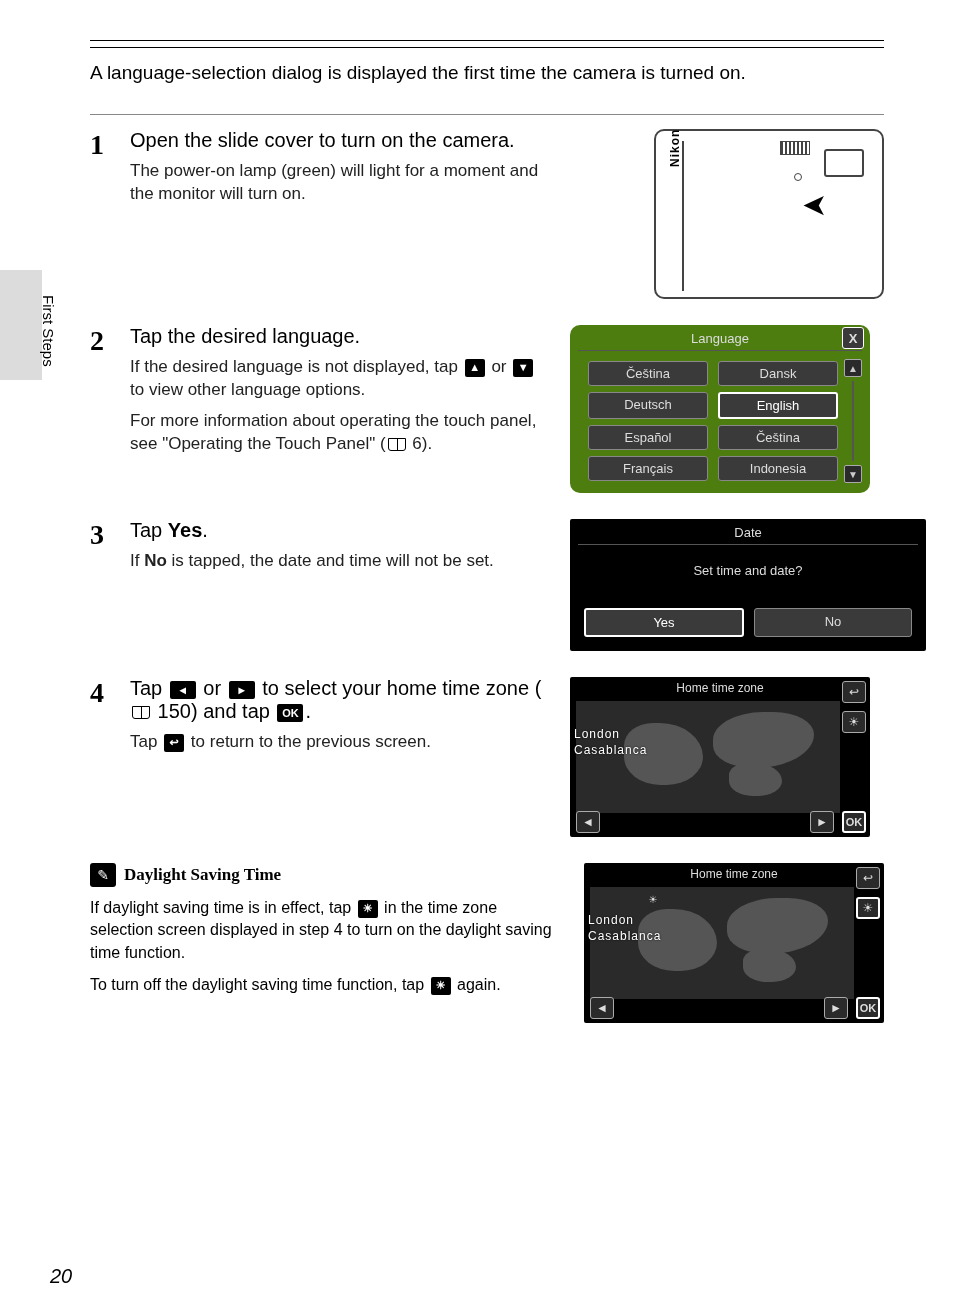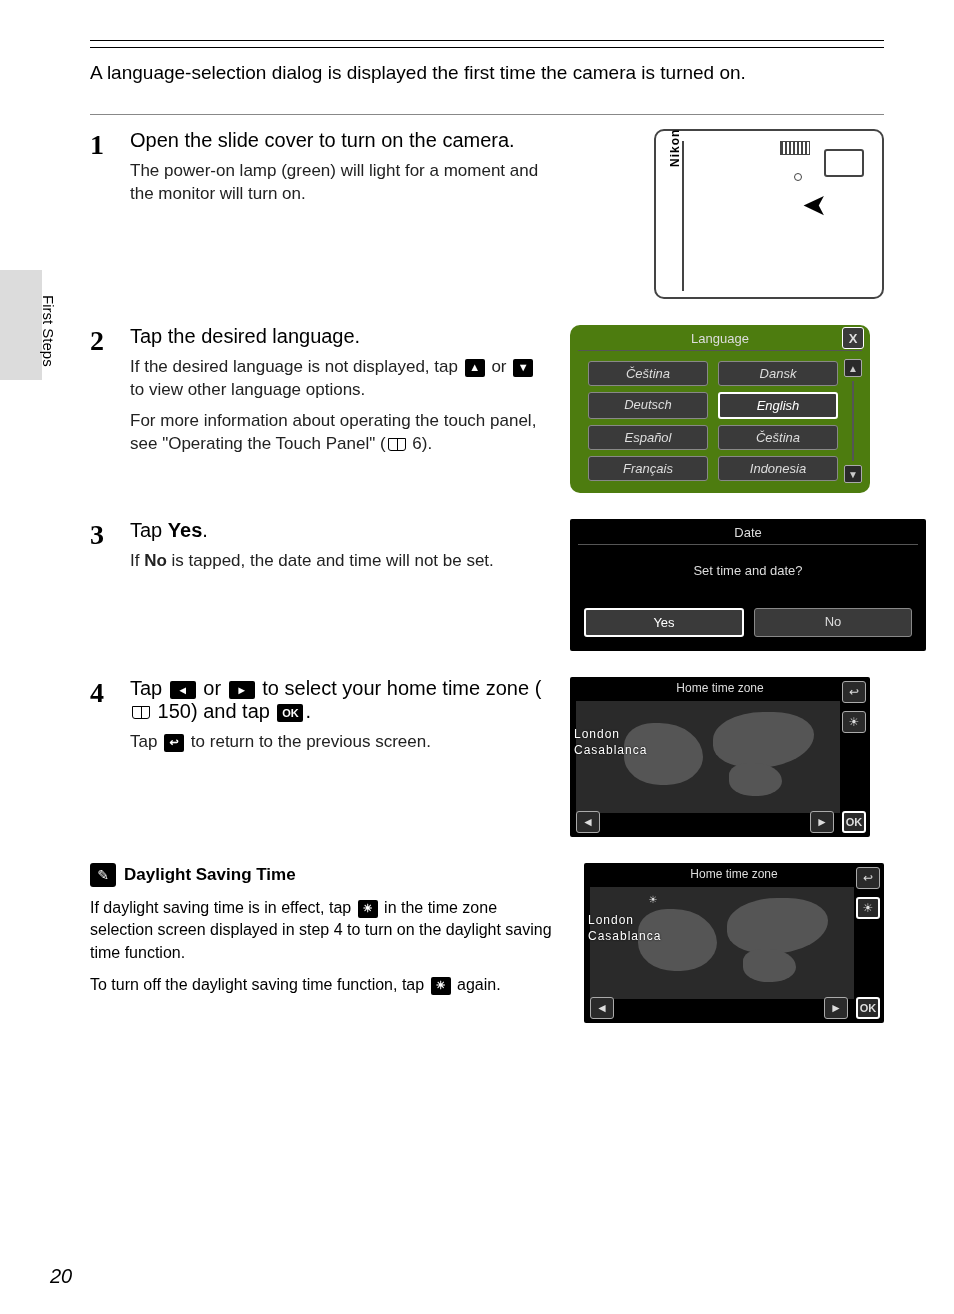--- a/index.html
+++ b/index.html
@@ -23,21 +23,21 @@
   .battbox { position: absolute; right: 72px; top: 10px; width: 30px; height: 14px; border: 1.5px solid #444; }
   .battbox::after { content:""; display:block; height:100%; background: repeating-linear-gradient(90deg,#444 0 2px,transparent 2px 4px); }
   .spindle { position: absolute; right: 80px; top: 42px; width: 8px; height: 8px; border: 1.5px solid #444; border-radius: 50%; }
   .arrow-slide { position: absolute; right: 55px; top: 56px; font-size: 30px; transform: scaleX(-1); }
   .brand { position: absolute; left: 12px; top: 36px; transform: rotate(-90deg); transform-origin: left top; font-size: 12px; font-weight: 700; letter-spacing:1px; }
   .lens-left { position: absolute; left: 4px; top: 10px; width: 24px; height: 150px; border-right: 2px solid #444; border-radius: 8px 0 0 8px; }
   .screen { background: #4d7c0f; width: 300px; color: #fff; font-size: 13px; border-radius: 10px; }
   .screen-title { text-align: center; padding: 6px 0 4px; color: #ddd; border-bottom: 1px solid #555; margin: 0 8px; position: relative; }
   .close-x { position: absolute; right: -2px; top: 2px; width: 22px; height: 22px; background: #3a3a3a; border: 1.5px solid #fff; border-radius: 3px; display:flex; align-items:center; justify-content:center; font-weight:700; }
   .lang-grid { display: grid; grid-template-columns: 1fr 1fr; gap: 6px 10px; padding: 10px 32px 12px 18px; position: relative; }
-  .lang-btn { background: #3a3a3a; border: 1.5px solid #888; border-radius: 3px; text-align: center; padding: 4px 0; color: #ddd; font-style: italic; }
+  .lang-btn { background: #3a3a3a; border: 1.5px solid #888; border-radius: 3px; text-align: center; padding: 4px 0; color: #ddd; }
   .lang-btn.sel { border: 2px solid #fff; color: #fff; }
   .scroll-arrow { position: absolute; right: 8px; width: 18px; height: 18px; border: 1.5px solid #aaa; border-radius: 2px; background: #2a2a2a; display:flex; align-items:center; justify-content:center; font-size:10px; color:#ccc; }
   .sa-up { top: 8px; }
   .sa-dn { bottom: 10px; }
   .scroll-track { position: absolute; right: 16px; top: 30px; bottom: 32px; width: 2px; background: #555; }
   .date-screen { background:#000; width:356px; color:#fff; font-size:13px; border-radius:2px; padding-bottom:6px; }
   .date-q { text-align:center; padding: 18px 0 30px; color:#ddd; }
   .yn-row { display:flex; gap:10px; padding: 0 14px 8px; }
   .yn-btn { flex:1; background:#3a3a3a; border:1.5px solid #888; border-radius:3px; text-align:center; padding:5px 0; color:#ddd; }
   .yn-btn.sel { border:2px solid #fff; color:#fff; }
@@ -52,21 +52,21 @@
   .tz-btn { position:absolute; width:24px; height:22px; background:#2a2a2a; border:1.5px solid #aaa; border-radius:3px; display:flex; align-items:center; justify-content:center; font-size:12px; color:#ddd; }
   .tz-back { right:4px; top:4px; }
   .tz-dst { right:4px; top:34px; }
   .tz-dst.on { border:2px solid #fff; }
   .tz-ok { right:4px; bottom:4px; font-weight:700; font-size:11px; border:2px solid #fff; }
   .tz-left { left:6px; bottom:4px; }
   .tz-right { right:36px; bottom:4px; }
   .tz-dst-top { left:60px; top:28px; width:18px; height:16px; font-size:10px; border:none; background:transparent; }
   .note-head { display:flex; align-items:center; gap:8px; margin-bottom:10px; }
   .note-icon { width:26px; height:24px; background:#000; border-radius:3px; display:flex; align-items:center; justify-content:center; color:#fff; font-size:14px; }
-  .note-title { font-weight:700; font-size:17px; }
+  .note-title { font-weight:700; font-size:17px;font-family:Liberation Serif, serif; }
   .note-body p { font-size:16px; line-height:1.4; margin-bottom:10px; }
   .inline-icon { display:inline-flex; vertical-align:middle; width:20px; height:18px; background:#000; color:#fff; border-radius:2px; align-items:center; justify-content:center; font-size:11px; font-weight:700; margin:0 2px; }
   .inline-icon.light { background:transparent; color:#000; border:1.5px solid #000; }
   .inline-icon.wide { width:26px; }
   .book-icon { display:inline-block; width:18px; height:13px; border:1.5px solid #000; border-radius:0 0 3px 3px; position:relative; vertical-align:middle; margin:0 2px; }
   .book-icon::after { content:""; position:absolute; left:50%; top:0; bottom:0; width:1px; background:#000; }
   .pagenum { position:absolute; left:50px; bottom:26px; font-style:italic; font-size:20px; }
   .row { display:flex; gap:20px; align-items:flex-start; }
   .bold { font-weight:700; }
 </style>

